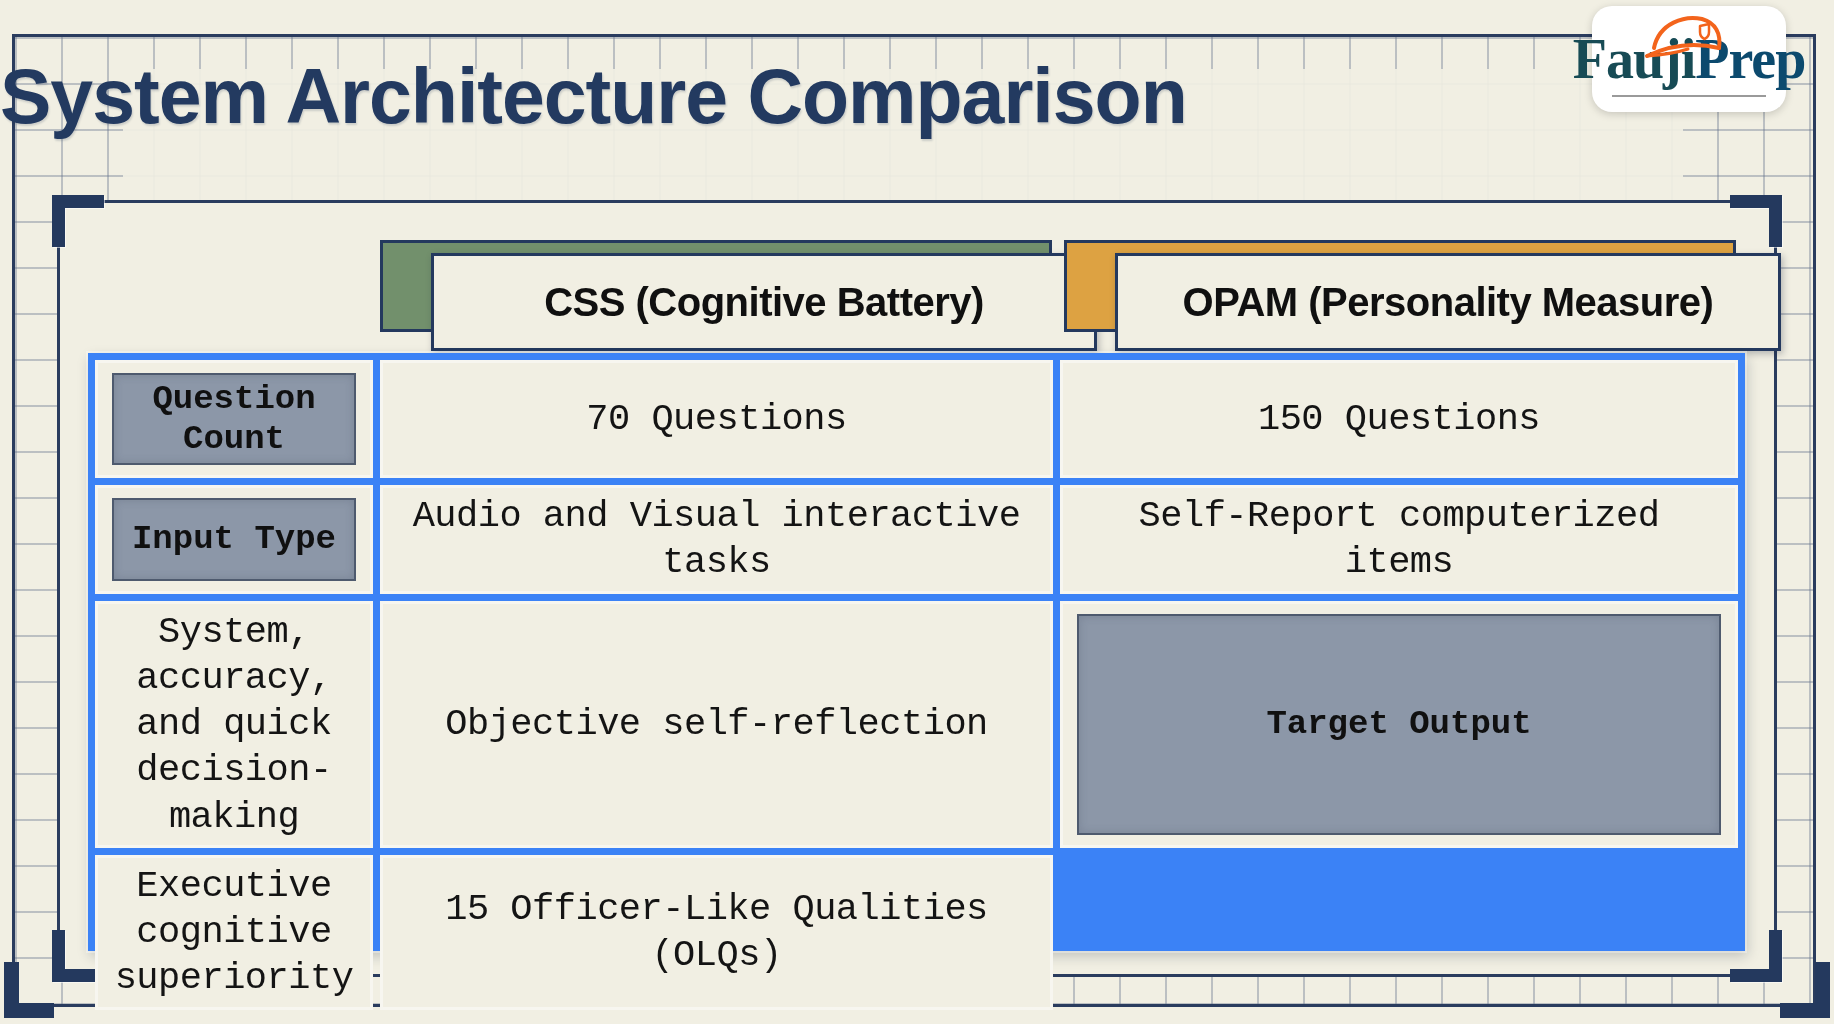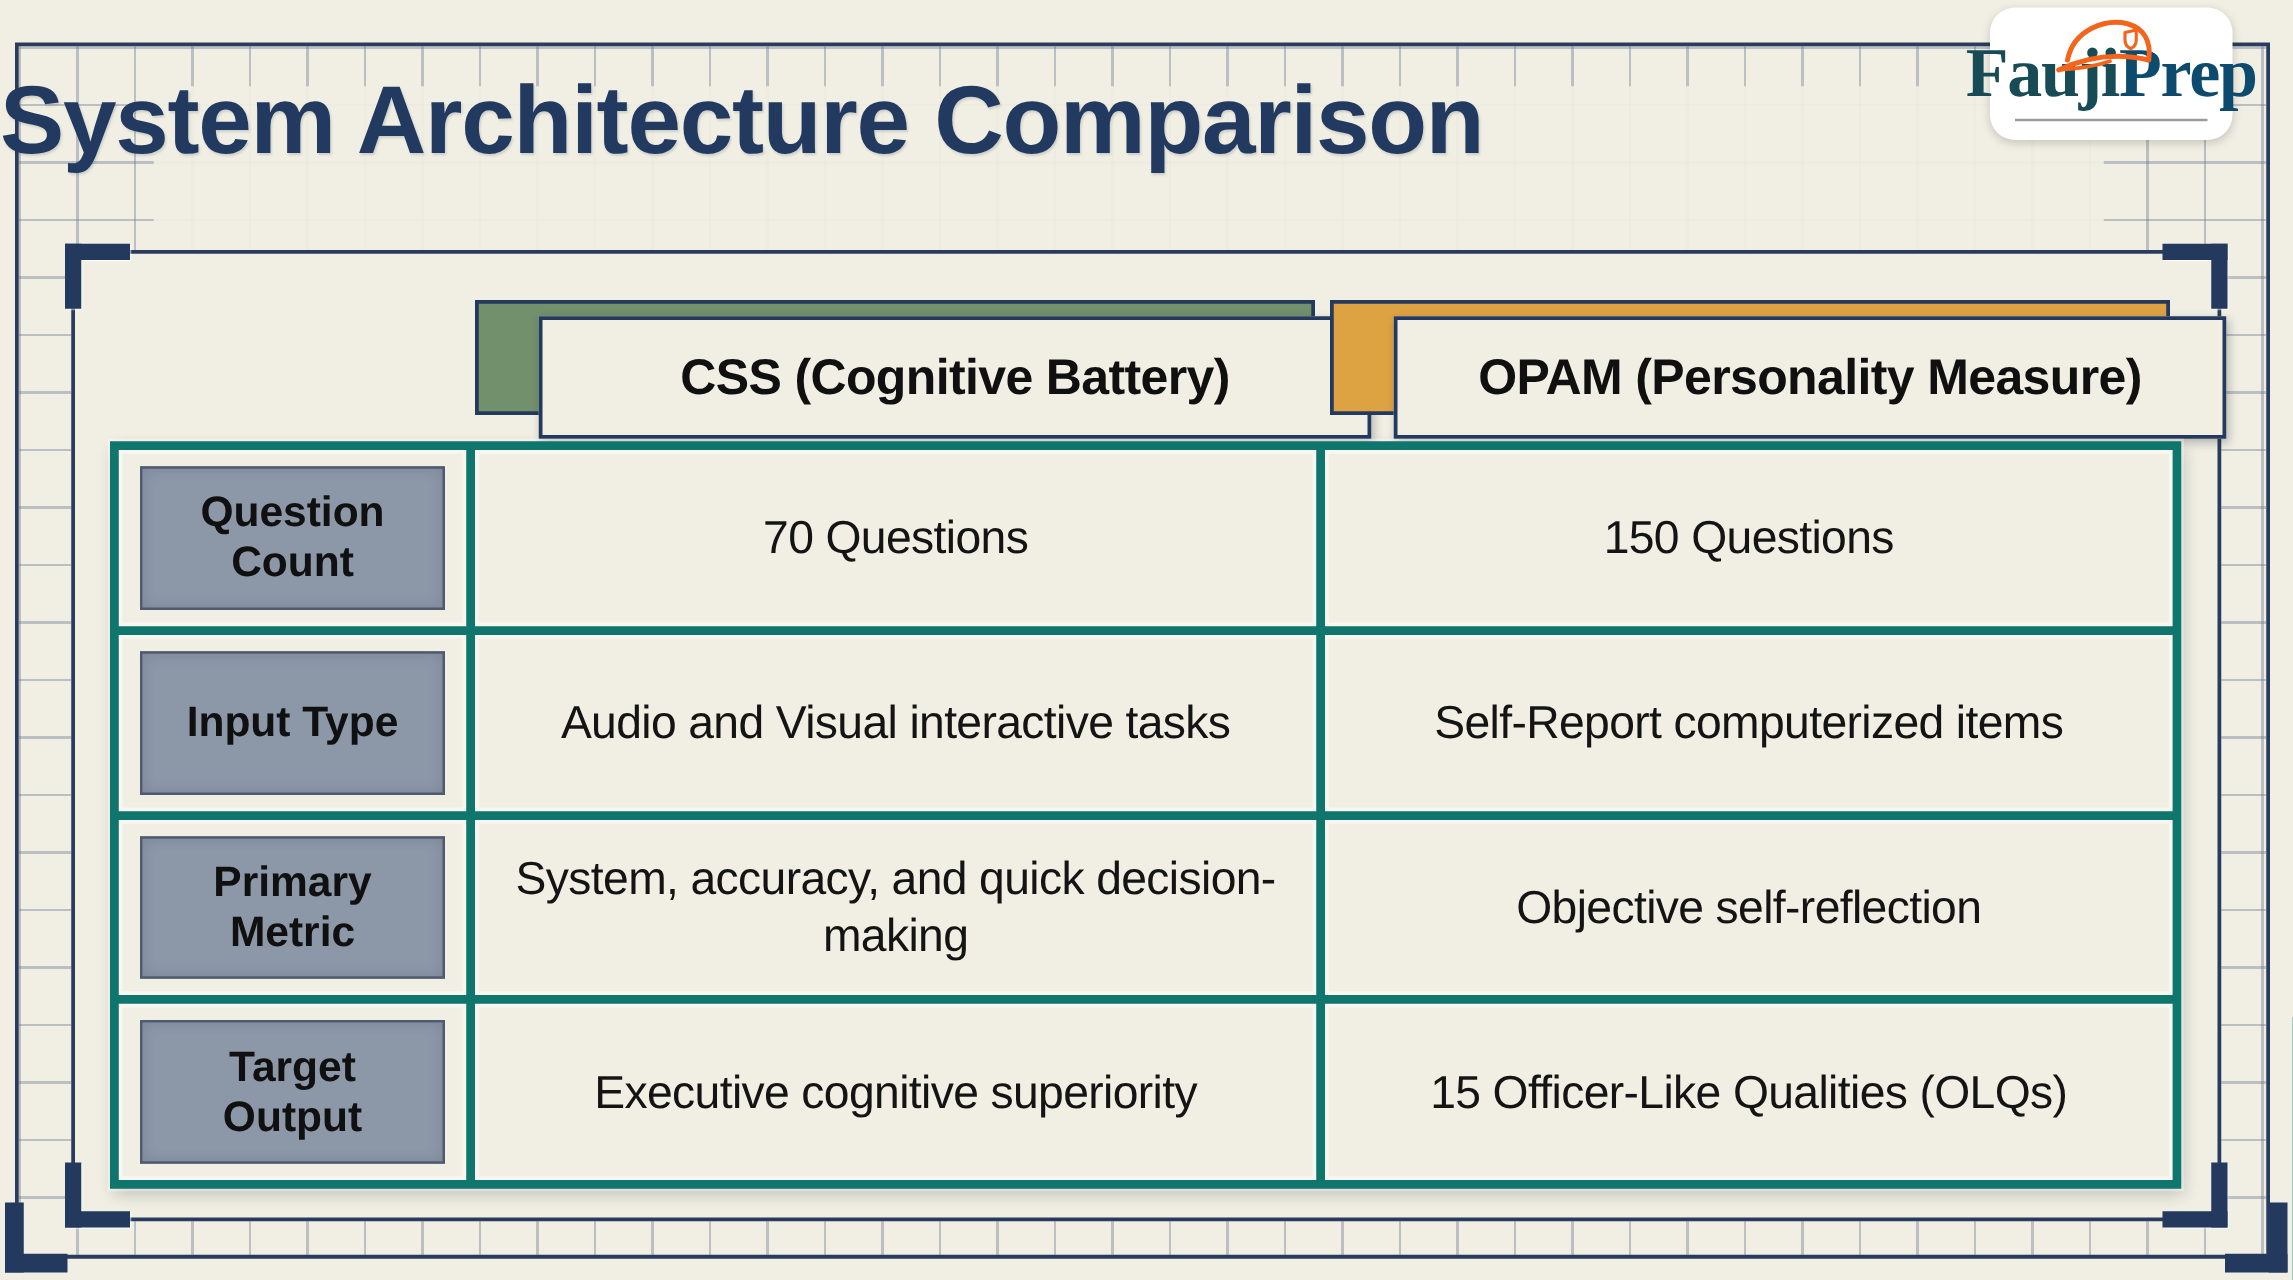--- a/index.html
+++ b/index.html
@@ -53,23 +53,23 @@
     border:3px solid #24395e;box-sizing:border-box;display:flex;align-items:center;justify-content:center;
     font-size:40px;font-weight:700;color:#101010;letter-spacing:-0.5px;
     box-shadow:2px 3px 7px rgba(20,30,50,.28);margin-left:37px;}
   .hdr.css{left:380px;}
   .hdr.opam{left:1064px;}
   .hdr.css .hdr-back{background:#72906c;}
   .hdr.opam .hdr-back{background:#dda242;}
 
   
   .comp-table{position:absolute;left:88px;top:353px;width:1657px;height:598px;
-    background:#0f766e;display:grid;padding:7px;gap:7px;box-sizing:border-box;
+    background:#3b82f6;display:grid;padding:7px;gap:7px;box-sizing:border-box;
     grid-template-columns:278px 673px 1fr;grid-template-rows:repeat(4,1fr);
-    box-shadow:0 0 0 2px rgba(255,255,255,.35), 2px 5px 12px rgba(20,30,50,.22);}
+    box-shadow:0 0 0 2px rgba(255,255,255,.35), 2px 5px 12px rgba(20,30,50,.22);font-family:Liberation Mono, monospace;}
   .cell{background:#f1efe3;display:flex;align-items:center;justify-content:center;
     text-align:center;box-shadow:inset 0 0 0 3px rgba(255,255,255,.45);}
   .cell.value{font-size:37px;color:#141414;letter-spacing:-0.5px;padding:8px 28px;line-height:1.25;}
   .cell.labelcell{padding:13px 17px;}
   .label-chip{flex:1;height:100%;background:#8c97a8;border:2px solid #4e5a6e;box-sizing:border-box;
     display:flex;align-items:center;justify-content:center;text-align:center;
     font-size:34px;font-weight:700;color:#101010;line-height:1.18;padding:4px 14px;
     box-shadow:inset 0 0 10px rgba(40,50,70,.18);}
 </style>
 </head>
@@ -121,23 +121,20 @@
     </div>
     <div class="cell value">70 Questions</div>
     <div class="cell value">150 Questions</div>
 
     <div class="cell labelcell">
       <div class="label-chip">Input Type</div>
     </div>
     <div class="cell value">Audio and Visual interactive tasks</div>
     <div class="cell value">Self-Report computerized items</div>
 
-    <div class="cell labelcell">
-      <div class="label-chip">Primary Metric</div>
-    </div>
     <div class="cell value">System, accuracy, and quick decision-making</div>
     <div class="cell value">Objective self-reflection</div>
 
     <div class="cell labelcell">
       <div class="label-chip">Target Output</div>
     </div>
     <div class="cell value">Executive cognitive superiority</div>
     <div class="cell value">15 Officer-Like Qualities (OLQs)</div>
   </div>
 

